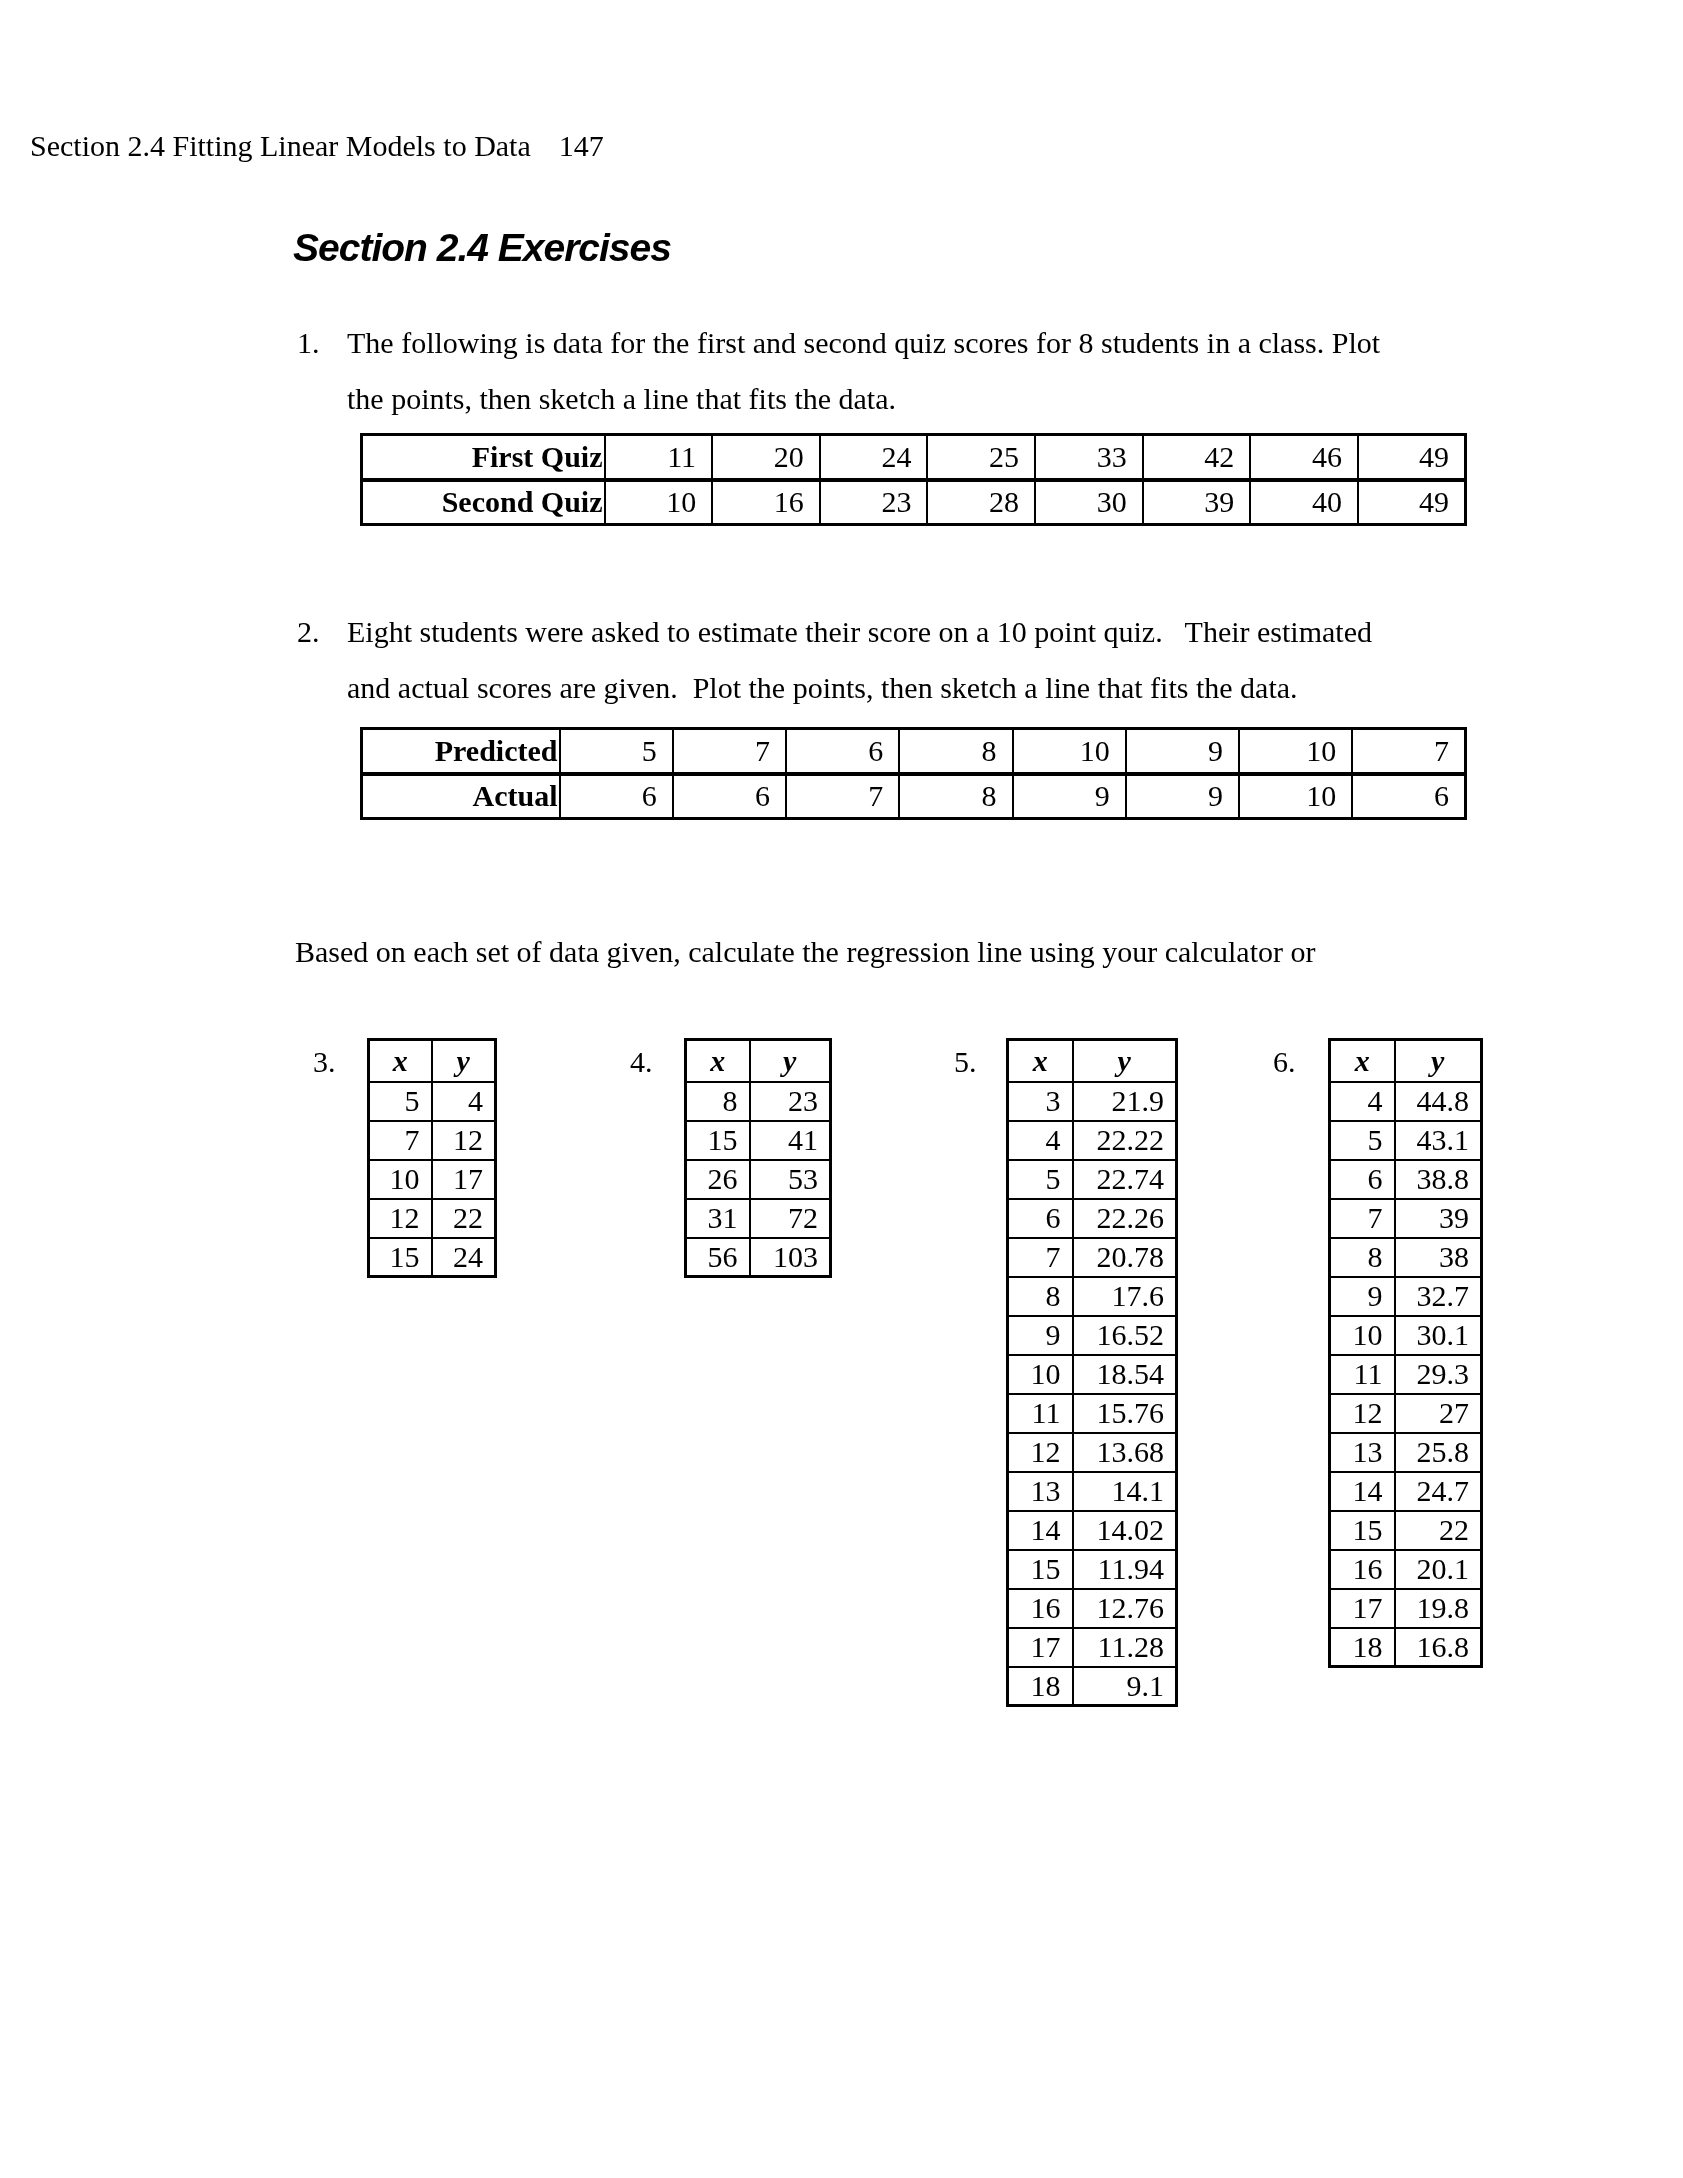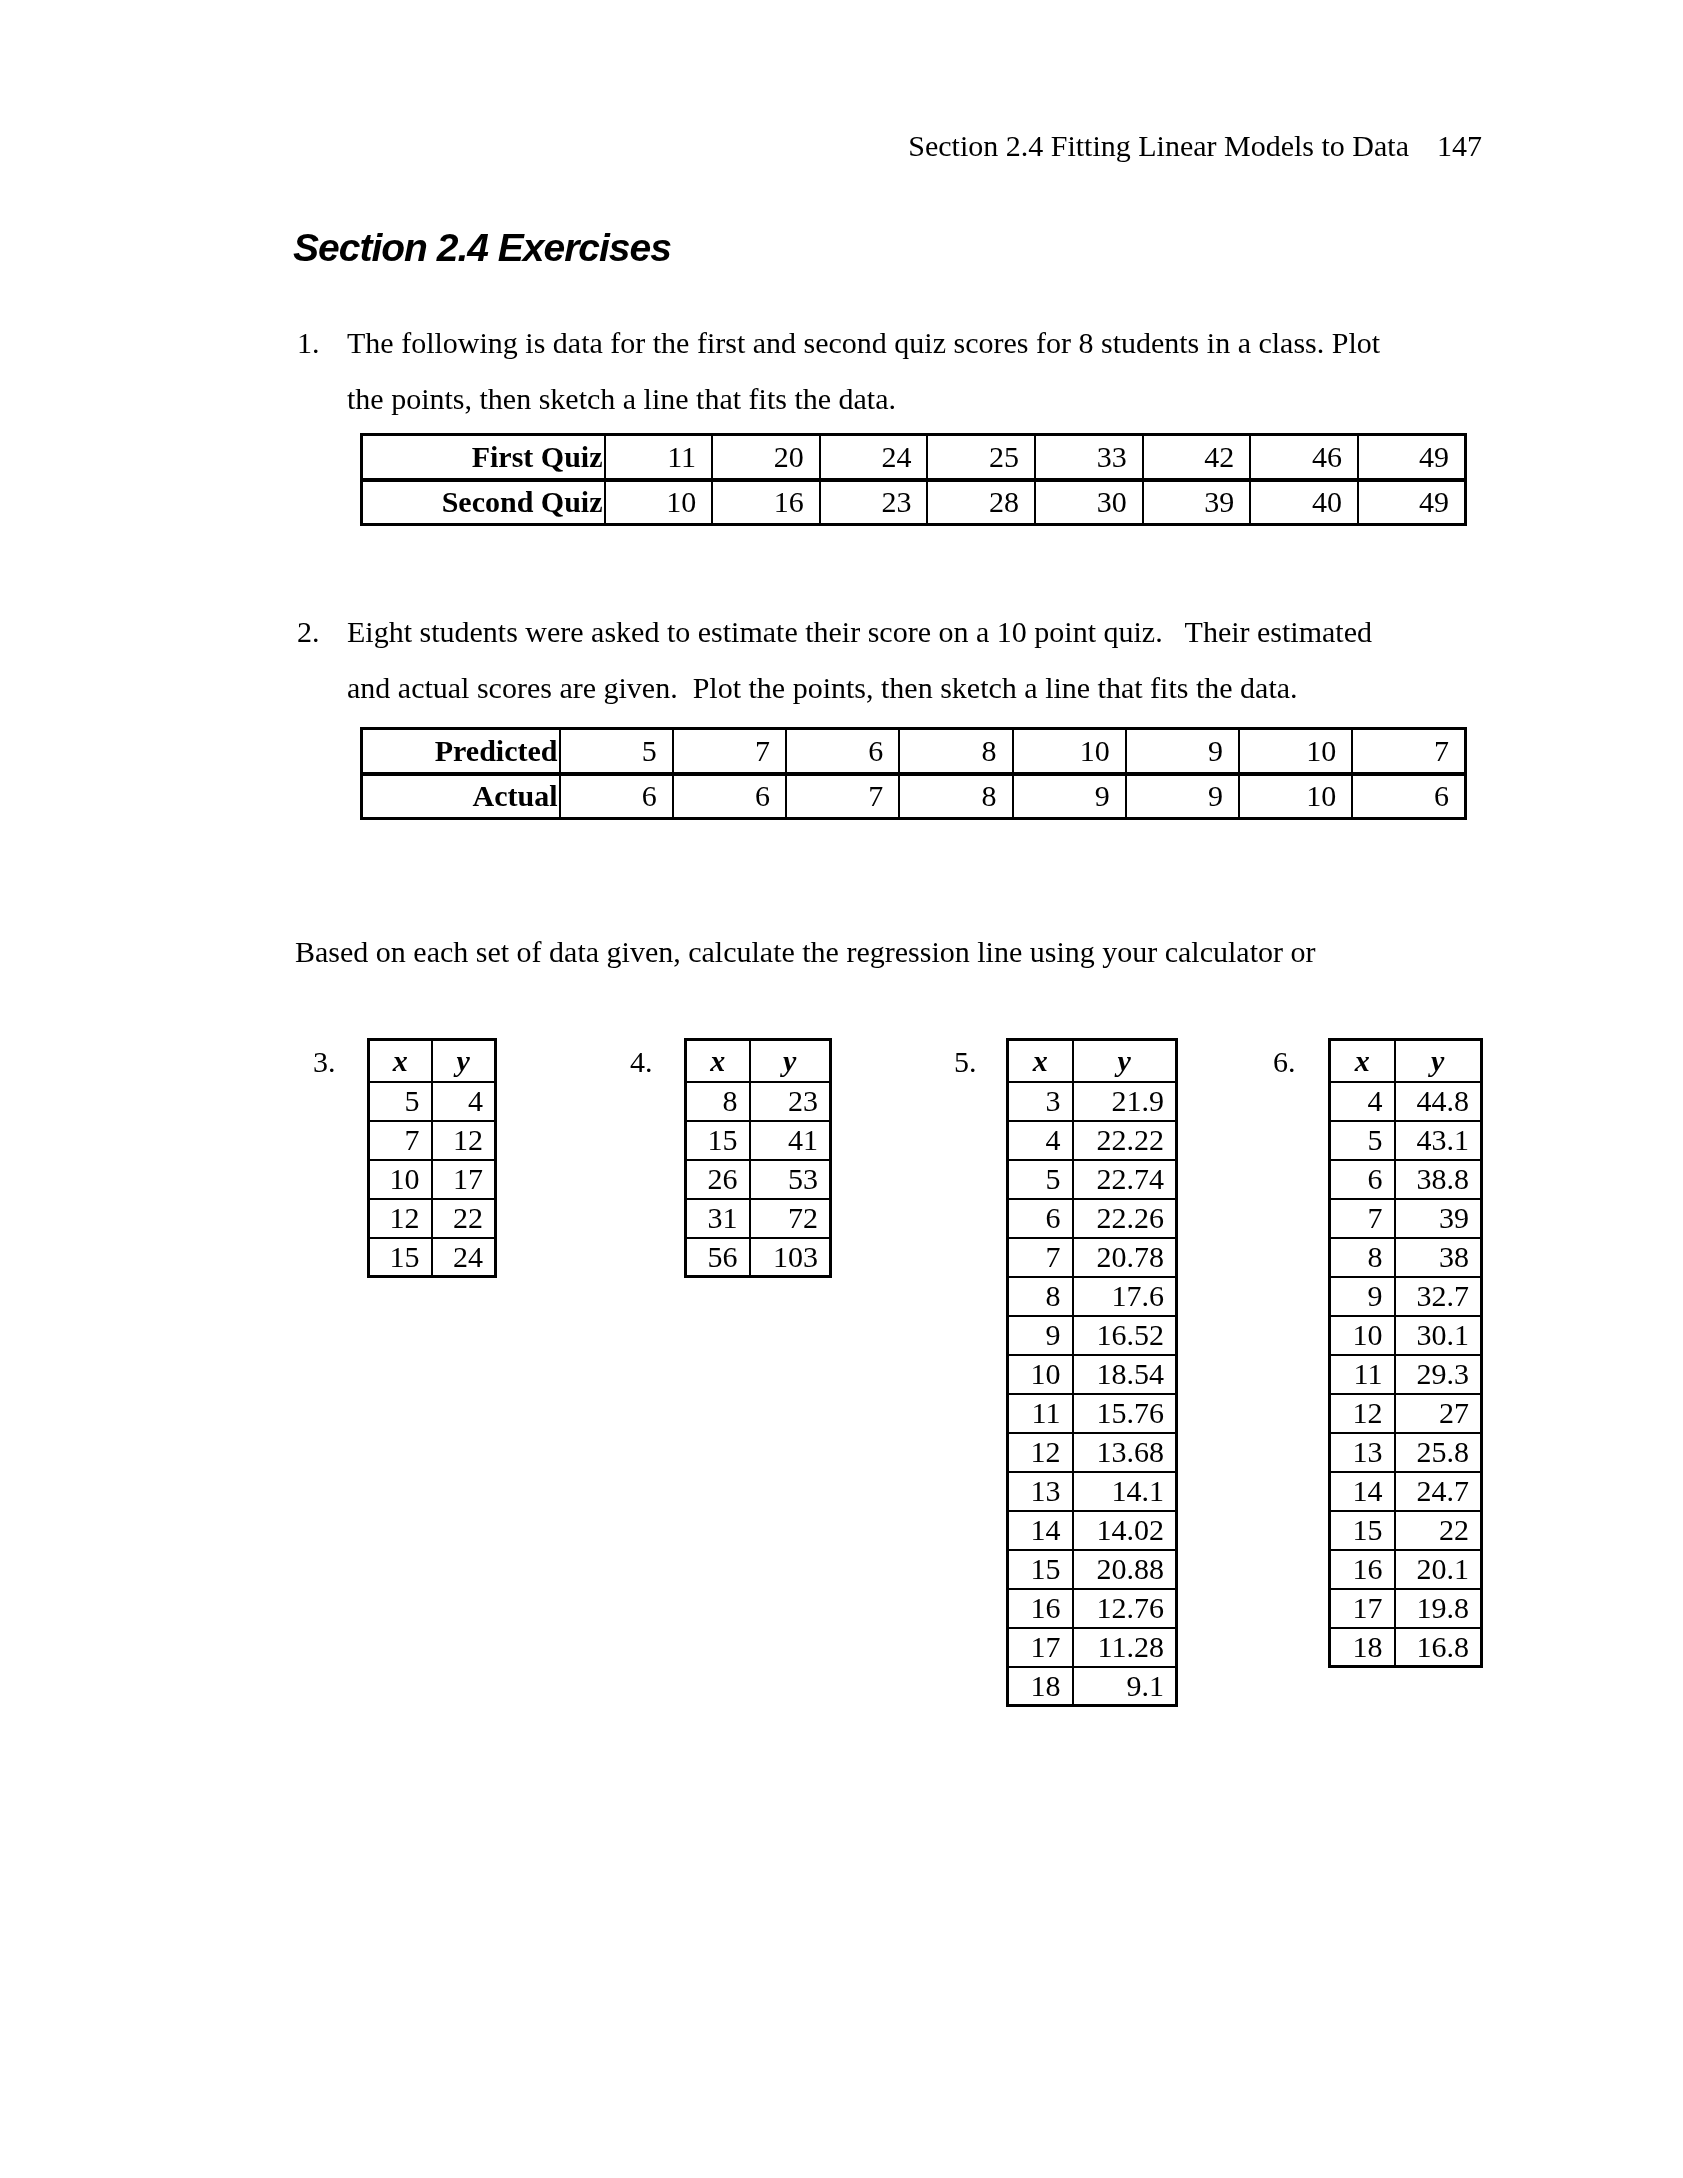--- a/index.html
+++ b/index.html
@@ -13,21 +13,21 @@
     font-size:30px;
     overflow:hidden;
   }
 
   
   .page-header {
     position:absolute;
     top:95px;
     left:0;
     width:1482px;
-    text-align:right;
+    text-align:left;
     white-space:pre;
   }
   .page-header .pgnum { margin-left:28px; }
 
   
   .section-title {
     position:absolute;
     left:293px;
     top:226px;
     margin:0;
@@ -300,21 +300,21 @@
         <tr>
           <td>13</td>
           <td>14.1</td>
         </tr>
         <tr>
           <td>14</td>
           <td>14.02</td>
         </tr>
         <tr>
           <td>15</td>
-          <td>20.88</td>
+          <td>11.94</td>
         </tr>
         <tr>
           <td>16</td>
           <td>12.76</td>
         </tr>
         <tr>
           <td>17</td>
           <td>11.28</td>
         </tr>
         <tr>

